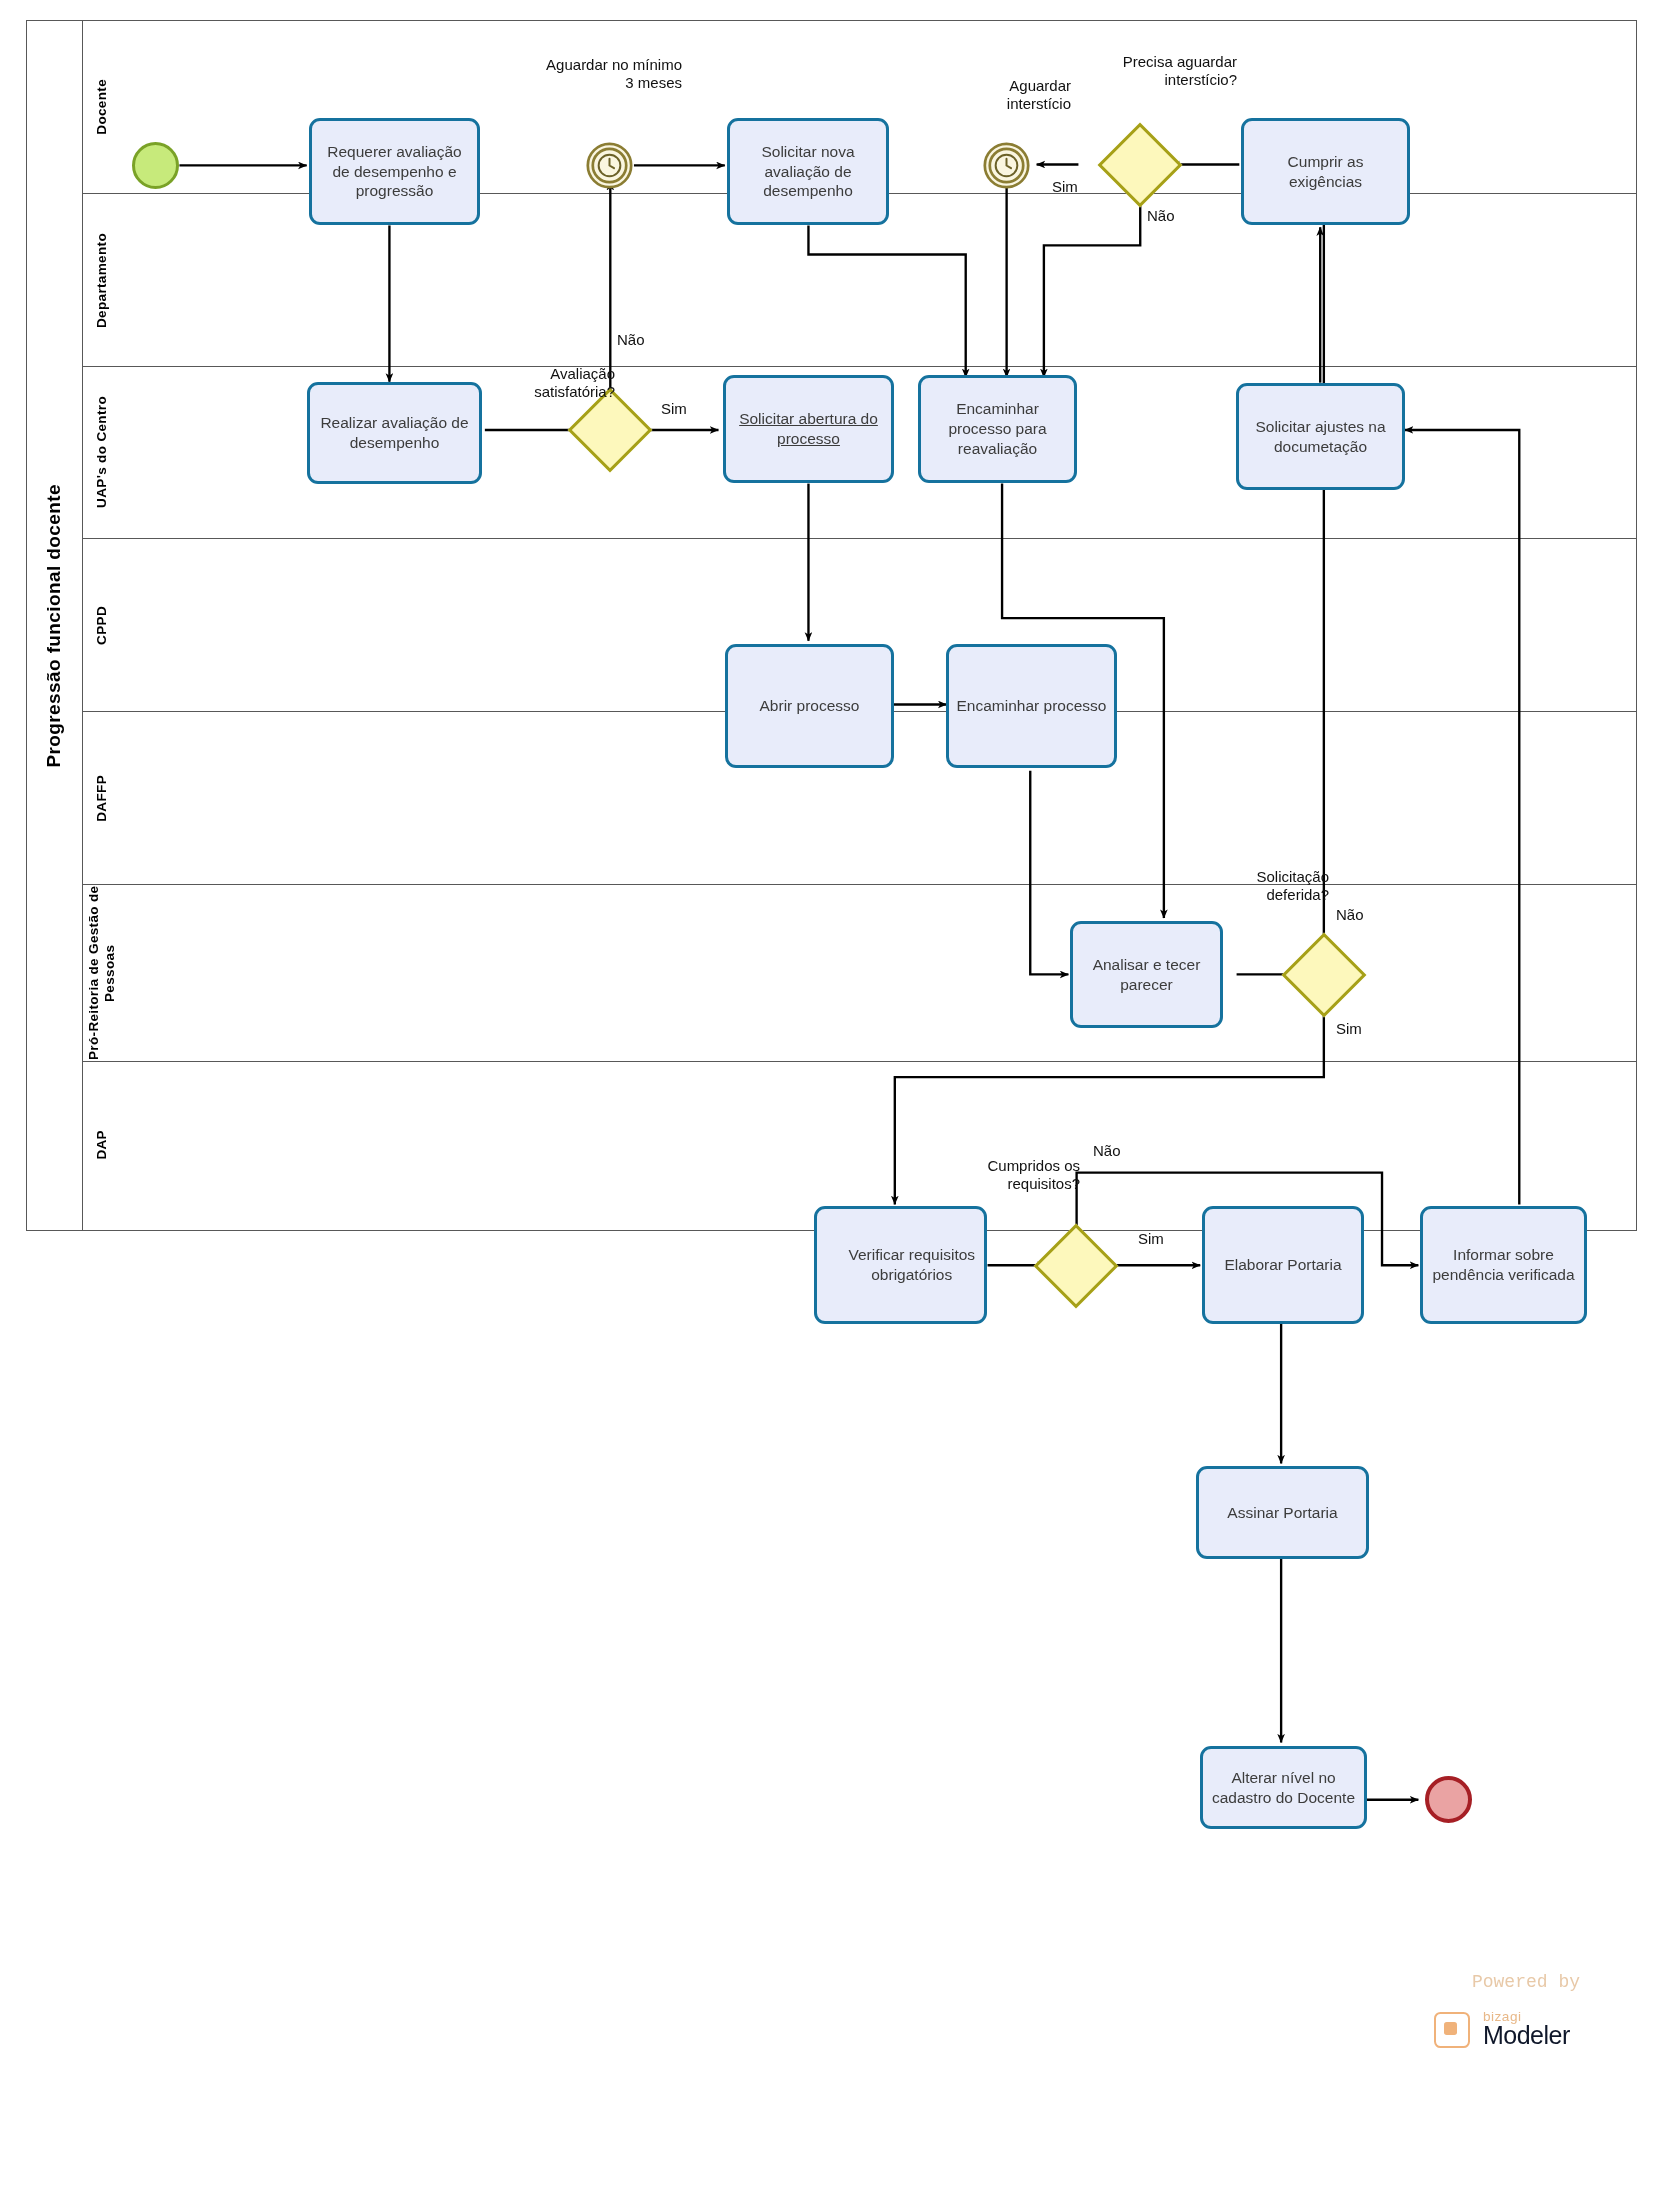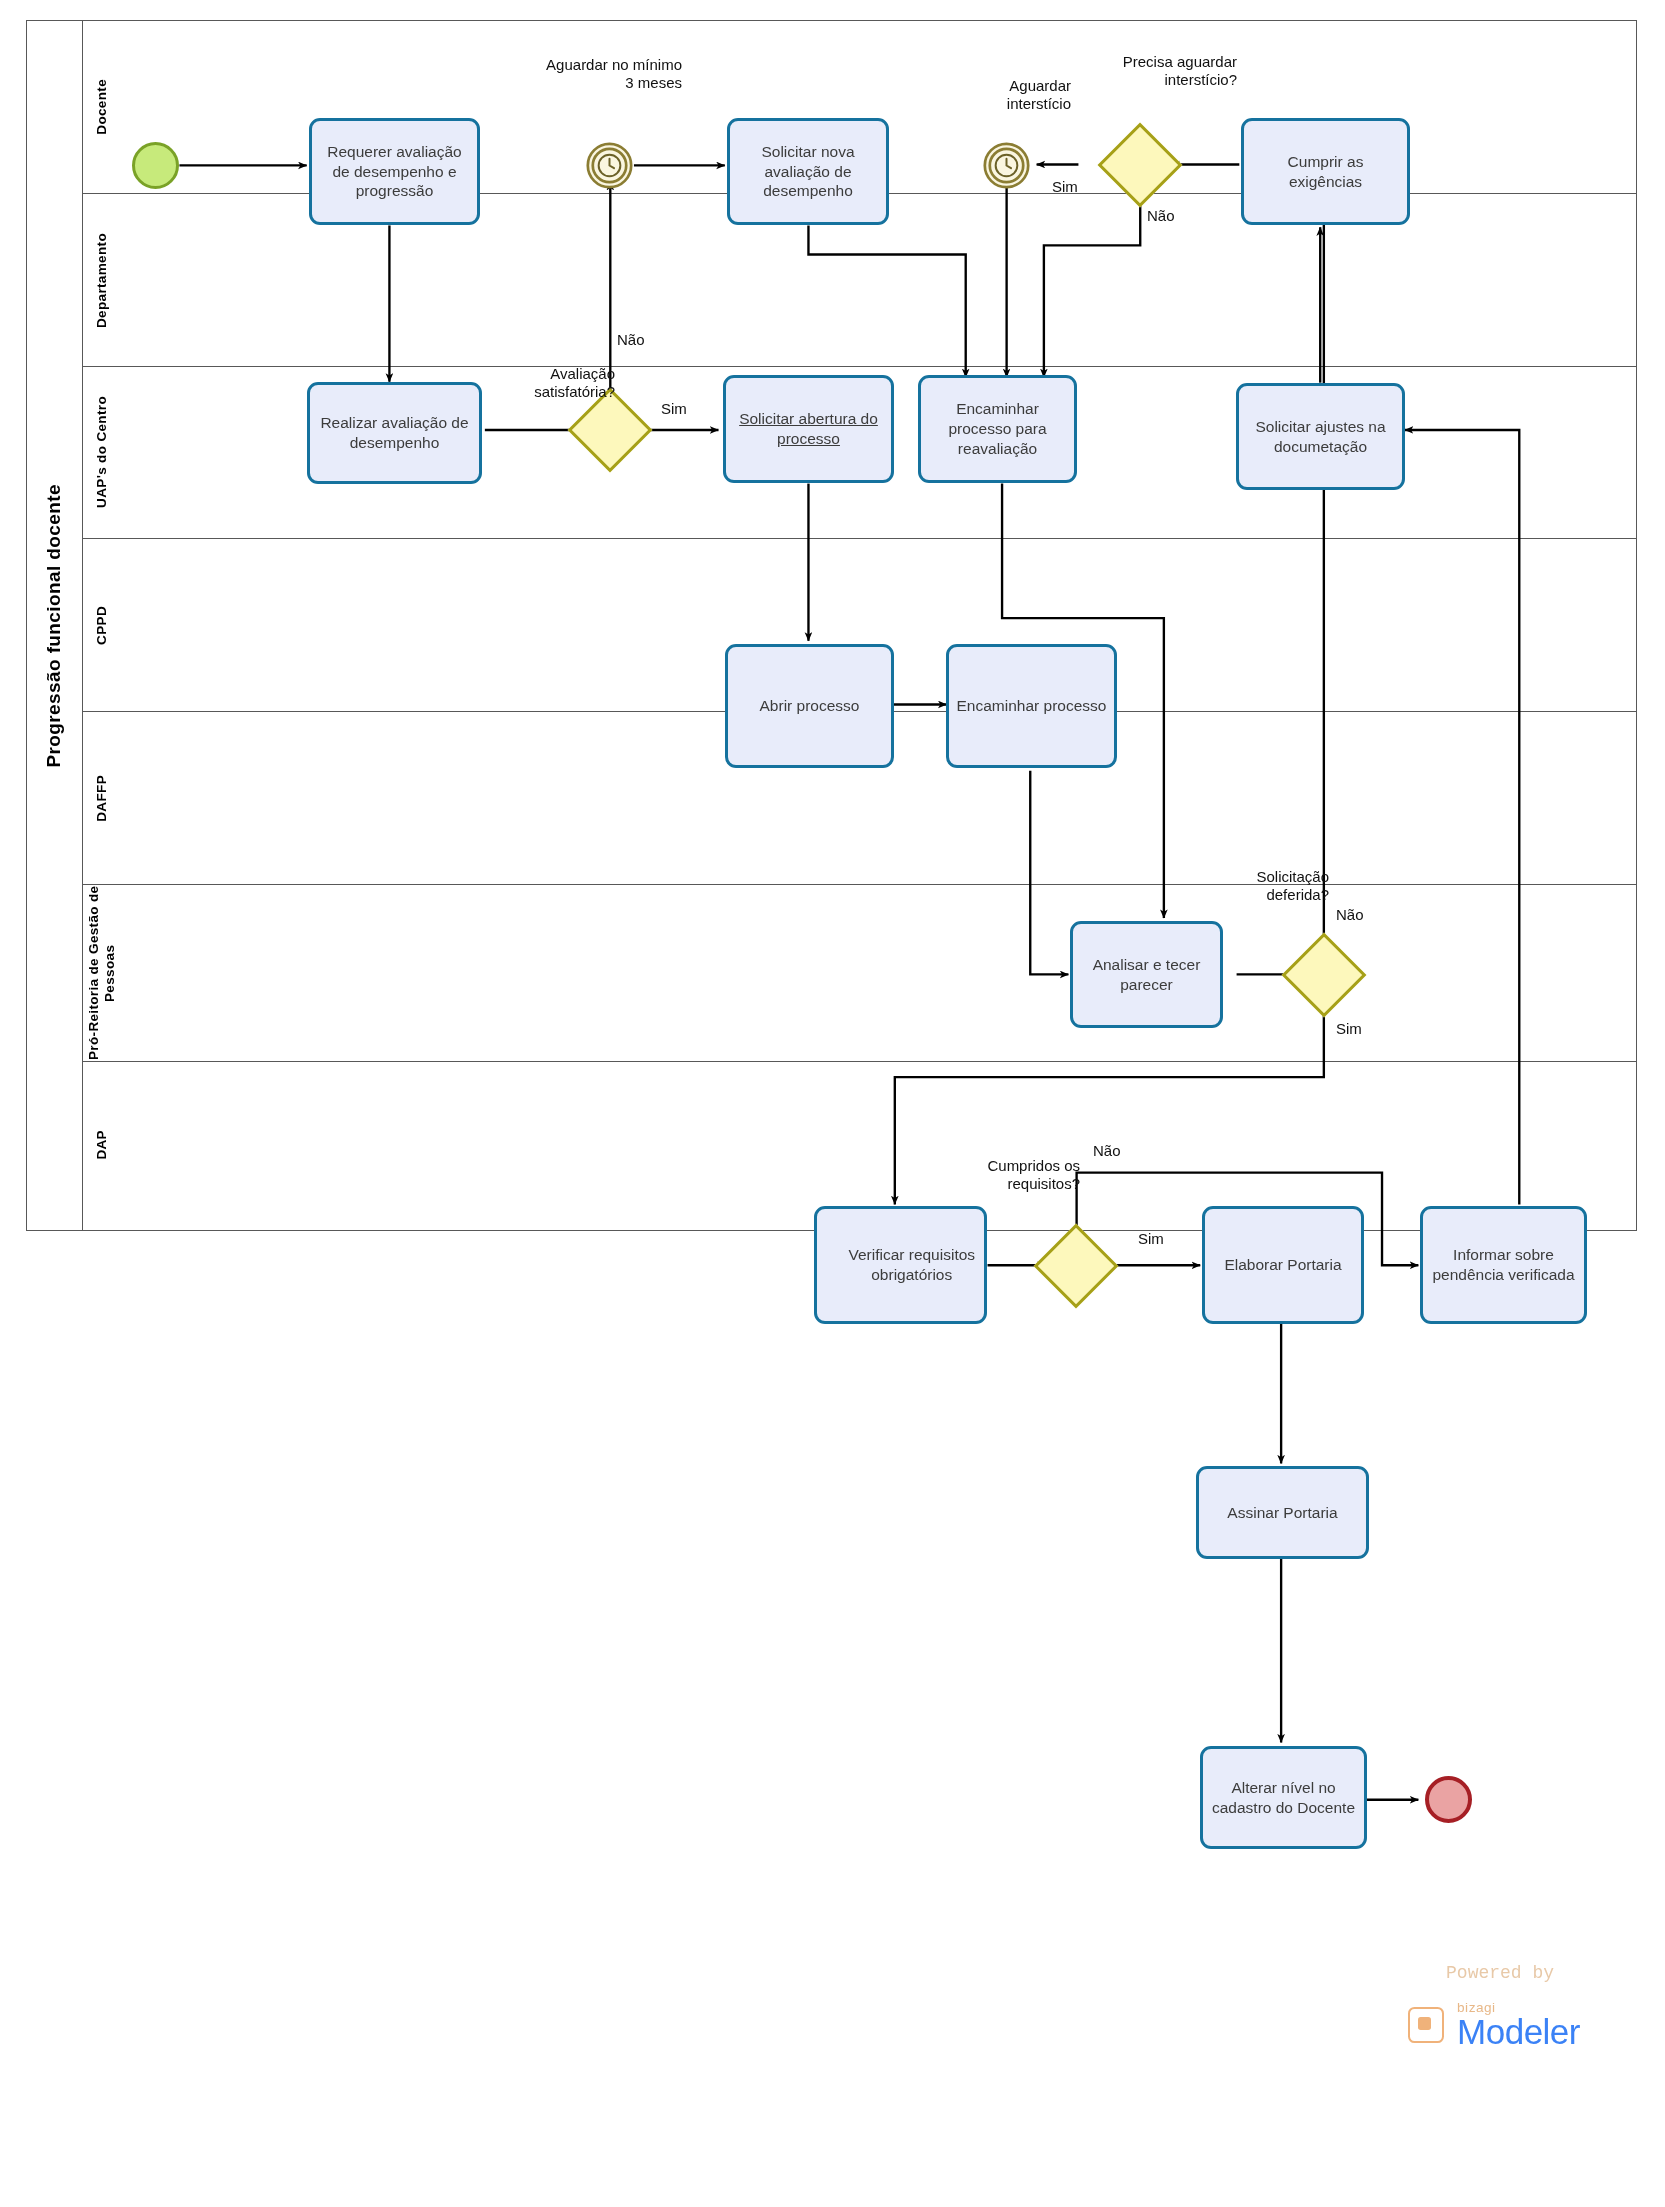--- a/index.html
+++ b/index.html
@@ -188,22 +188,22 @@
     background: #f0b27a;
     border-radius: 2.7px;
   }
   #wm-text { line-height: 0.95; }
   #wm-bizagi {
     font-size: 13.6px;
     color: #e8b888;
     letter-spacing: 0.5px;
   }
   #wm-modeler {
-    font-size: 35px;
-    color: #3b82f6;
+    font-size: 25px;
+    color: #0f172a;
     letter-spacing: -0.5px;
   }
 </style>
 </head>
 <body>
 
 <div id="canvas">
 
   <div id="pool">
 
@@ -433,21 +433,21 @@
   </div>
 
   <div class="task" style="left:1420px; top:1206px; width:167px; height:118px;">
     <span>Informar sobre pendência verificada</span>
   </div>
 
   <div class="task" style="left:1196px; top:1466px; width:173px; height:93px;">
     <span>Assinar Portaria</span>
   </div>
 
-  <div class="task" style="left:1200px; top:1746px; width:167px; height:103px;">
+  <div class="task" style="left:1200px; top:1746px; width:167px; height:83px;">
     <span>Alterar nível no cadastro do Docente</span>
   </div>
   <div class="event-end" style="left:1425px; top:1776px;"></div>
 
   <div id="watermark">
     <div id="wm-powered">Powered by</div>
     <div id="wm-row">
       <div id="wm-mark"></div>
       <div id="wm-text">
         <div id="wm-bizagi">bizagi</div>

